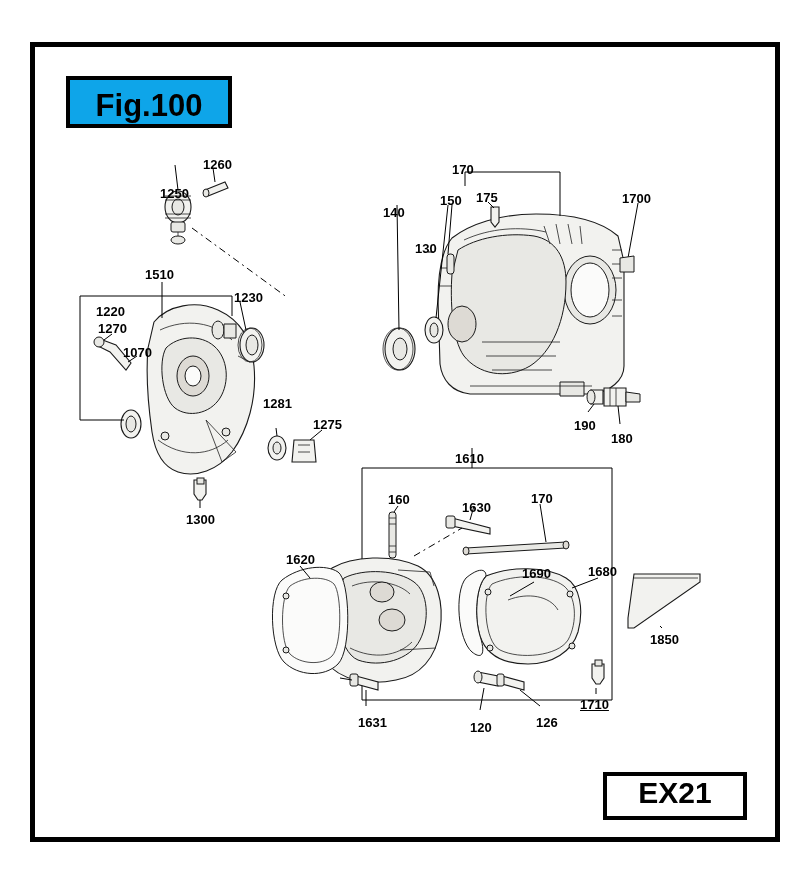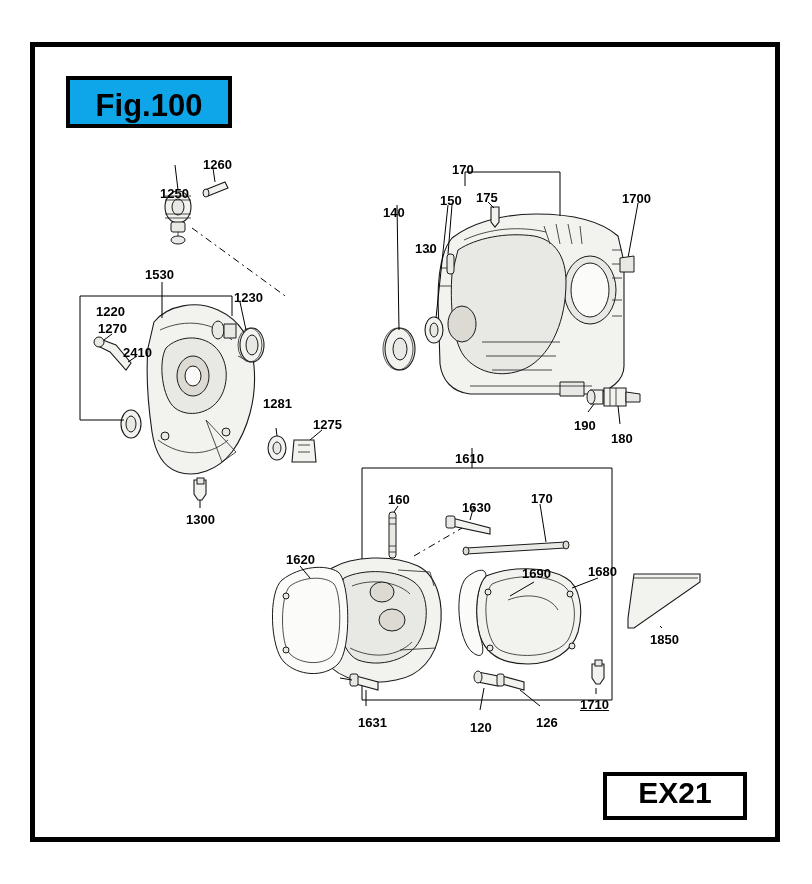--- a/index.html
+++ b/index.html
@@ -354,25 +354,25 @@
     <g>
       <path class="part" d="M592 664 L604 664 L604 678 L600 684 L596 684 L592 678 Z"></path>
       <rect x="595" y="660" width="7" height="6" class="part2"></rect>
     </g>
     <path class="ln" d="M596 688 L596 694"></path>
 
   </svg>
 
   <div class="lbl" style="left:160px; top:160px;margin-top:27px;">1250</div>
   <div class="lbl" style="left:203px; top:158px;">1260</div>
-  <div class="lbl" style="left:145px; top:268px;">1530</div>
+  <div class="lbl" style="left:145px; top:268px;">1510</div>
   <div class="lbl" style="left:234px; top:291px;">1230</div>
   <div class="lbl" style="left:63px; top:305px;margin-left:33px;">1220</div>
   <div class="lbl" style="left:98px; top:322px;">1270</div>
-  <div class="lbl" style="left:123px; top:346px;">2410</div>
+  <div class="lbl" style="left:123px; top:346px;">1070</div>
   <div class="lbl" style="left:263px; top:397px;">1281</div>
   <div class="lbl" style="left:313px; top:418px;">1275</div>
   <div class="lbl" style="left:186px; top:513px;">1300</div>
 
   <div class="lbl" style="left:452px; top:163px;">170</div>
   <div class="lbl" style="left:383px; top:206px;">140</div>
   <div class="lbl" style="left:440px; top:194px;">150</div>
   <div class="lbl" style="left:476px; top:191px;">175</div>
   <div class="lbl" style="left:415px; top:242px;">130</div>
   <div class="lbl" style="left:622px; top:192px;">1700</div>

